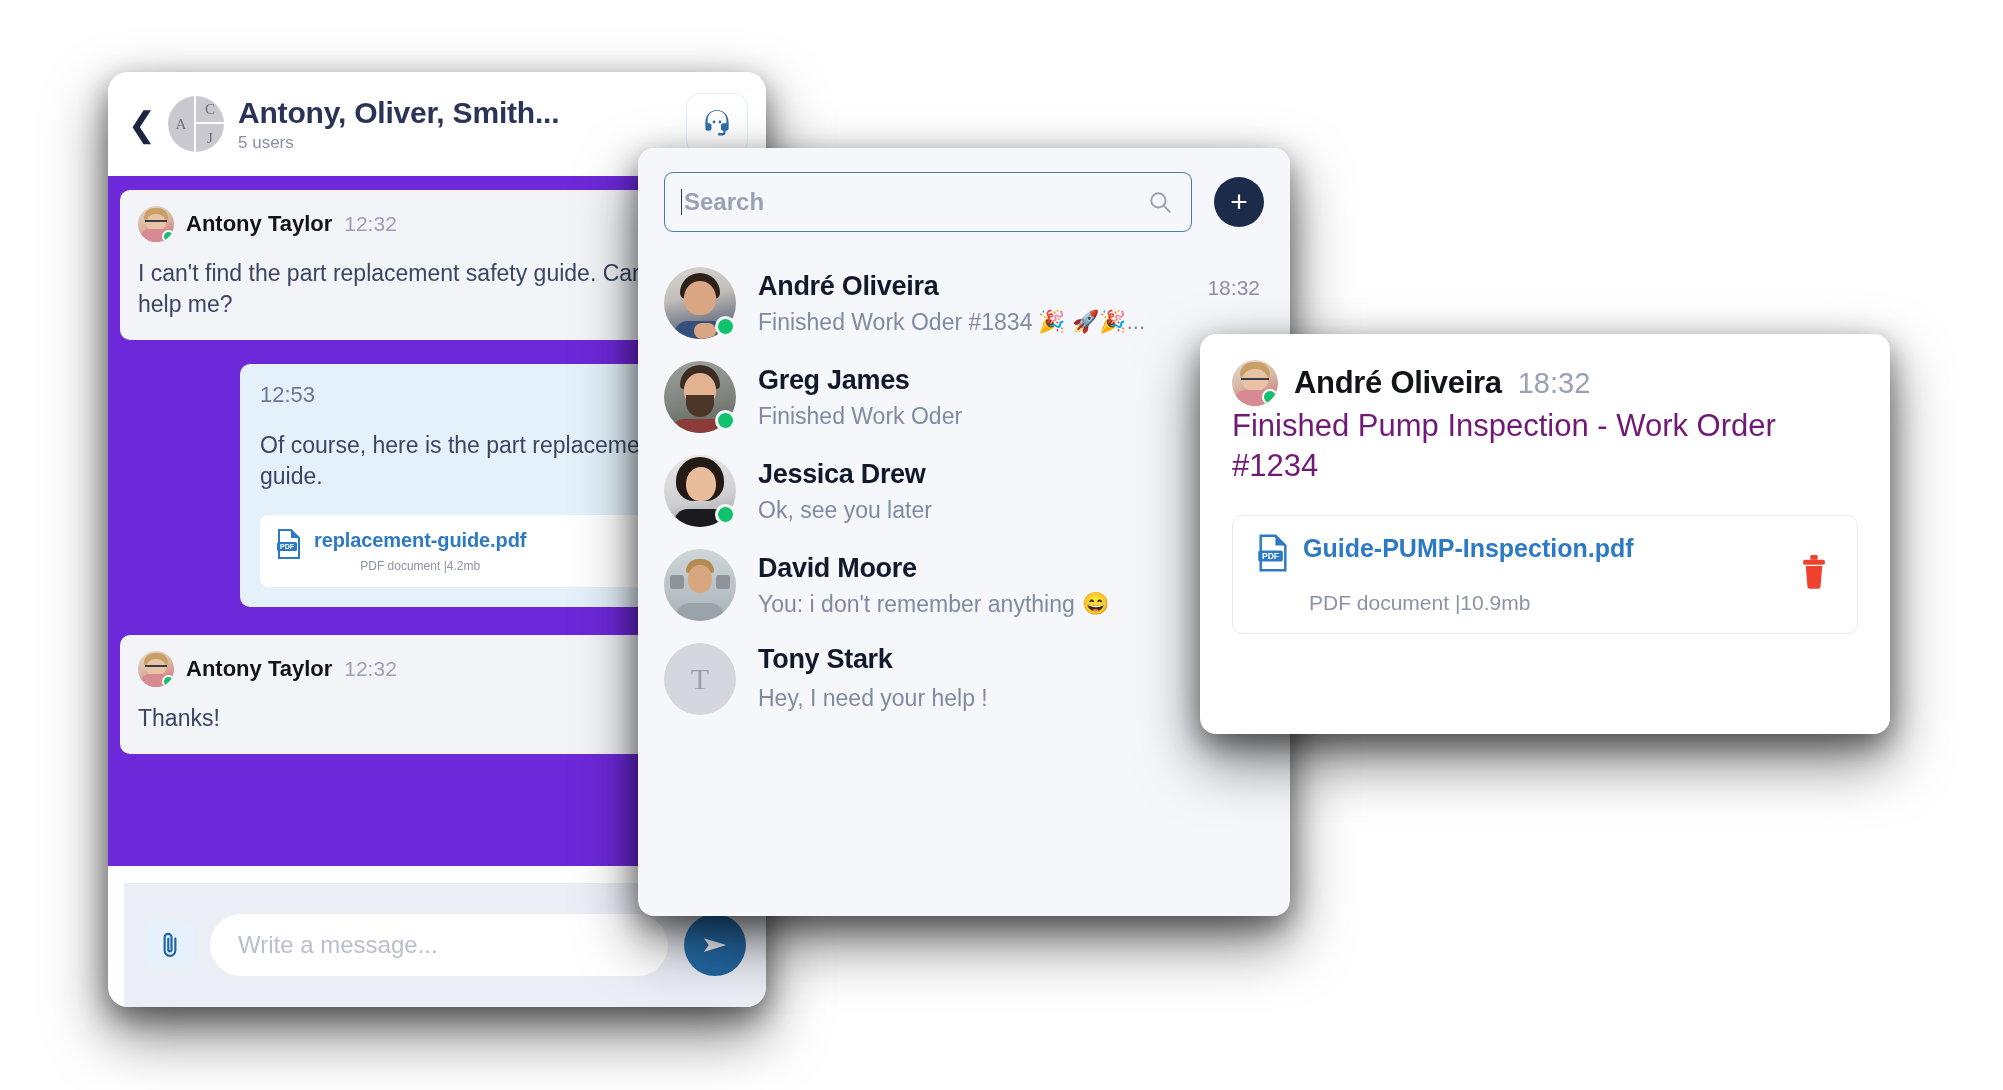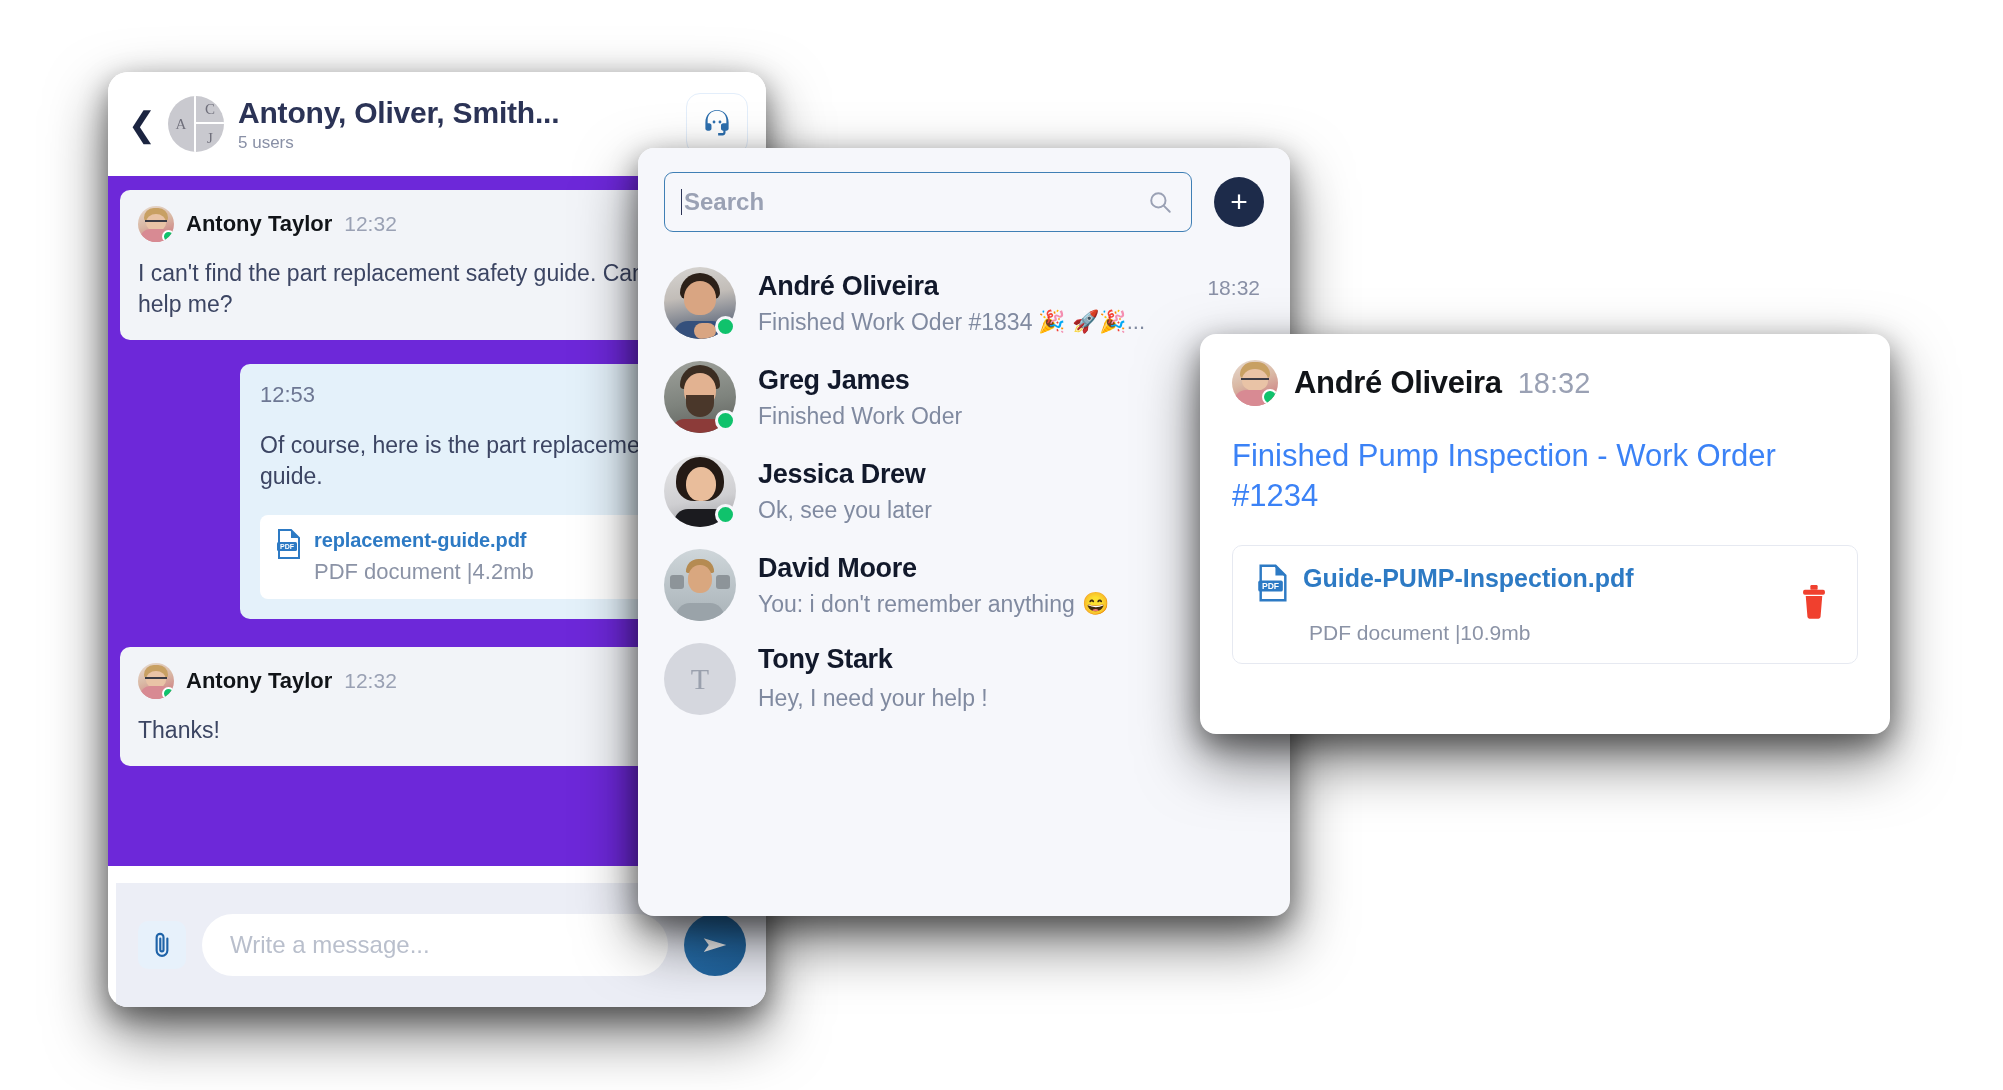--- a/index.html
+++ b/index.html
@@ -102,24 +102,24 @@
   .bubble-out .out-time { font-size: 22px; color: #6d7793; }
   .bubble-out .out-text { font-size: 23px; line-height: 1.38; color: #3c4563; margin-top: 22px; }
 
   .file-card {
     background: #ffffff; border-radius: 8px;
     margin-top: 22px; padding: 14px 16px;
     display: flex; align-items: flex-start; gap: 12px;
   }
   .file-meta { min-width: 0; }
   .file-name { font-size: 20px; color: #2d7ac4; font-weight: 600; letter-spacing: -.1px; }
-  .file-sub  { font-size: 22px; color: #8b93a6; margin-top: 7px; text-align: right; }
+  .file-sub  { font-size: 12px; color: #8b93a6; margin-top: 7px; text-align: center; }
 
   .chat-footer {
-    position: absolute; left: 8px; right: 0; bottom: 0; height: 124px;
+    position: absolute; left: 16px; right: 0; bottom: 0; height: 124px;
     background: #eceef6; display: flex; align-items: center; padding: 0 20px 0 22px; gap: 16px;
   }
   .clip-btn {
     width: 48px; height: 48px; flex: 0 0 48px; border-radius: 10px;
     background: #e7f1fb; display: flex; align-items: center; justify-content: center; cursor: pointer;
   }
   .msg-input {
     flex: 1 1 auto; height: 62px; background: #ffffff; border: none; border-radius: 31px;
     padding: 0 28px; font-size: 24px; color: #3c4563;
     font-family: "Liberation Sans", sans-serif; outline: none;
@@ -209,21 +209,21 @@
   .d-avatar .face-glass {
     position:absolute; left:9px; top:18px; width:28px; height:6px; border-top:2px solid #3a3a44;
   }
   .d-avatar .face-shirt {
     position:absolute; left:2px; bottom:0; width:42px; height:16px;
     background:#d88a93; border-radius:12px 12px 0 0;
   }
   .d-avatar .dot-online { width: 16px; height: 16px; right: 0; bottom: 1px; }
   .d-name { font-size: 31px; font-weight: 700; color: #111418; letter-spacing: -.3px; }
   .d-time { font-size: 29px; color: #9aa1b4; }
-  .d-text { font-size: 31px; line-height: 1.3; color: #3b82f6; margin-top: 30px; }
+  .d-text { font-size: 31px; line-height: 1.3; color: #701a75; }
   .d-file {
     margin-top: 28px; background: #fff; border: 1px solid #e6e9f1; border-radius: 10px;
     padding: 18px 24px; display: flex; align-items: flex-start; gap: 14px;
   }
   .d-file-meta { flex: 1 1 auto; min-width: 0; }
   .d-file-name { font-size: 25px; color: #2d7ac4; font-weight: 600; }
   .d-file-sub { font-size: 21px; color: #8b93a6; margin-top: 28px; padding-left: 6px; }
   .trash-btn { width: 34px; height: 38px; flex: 0 0 34px; align-self: center; cursor: pointer; }
 
   .emoji { font-size: 22px; line-height: 1; }

